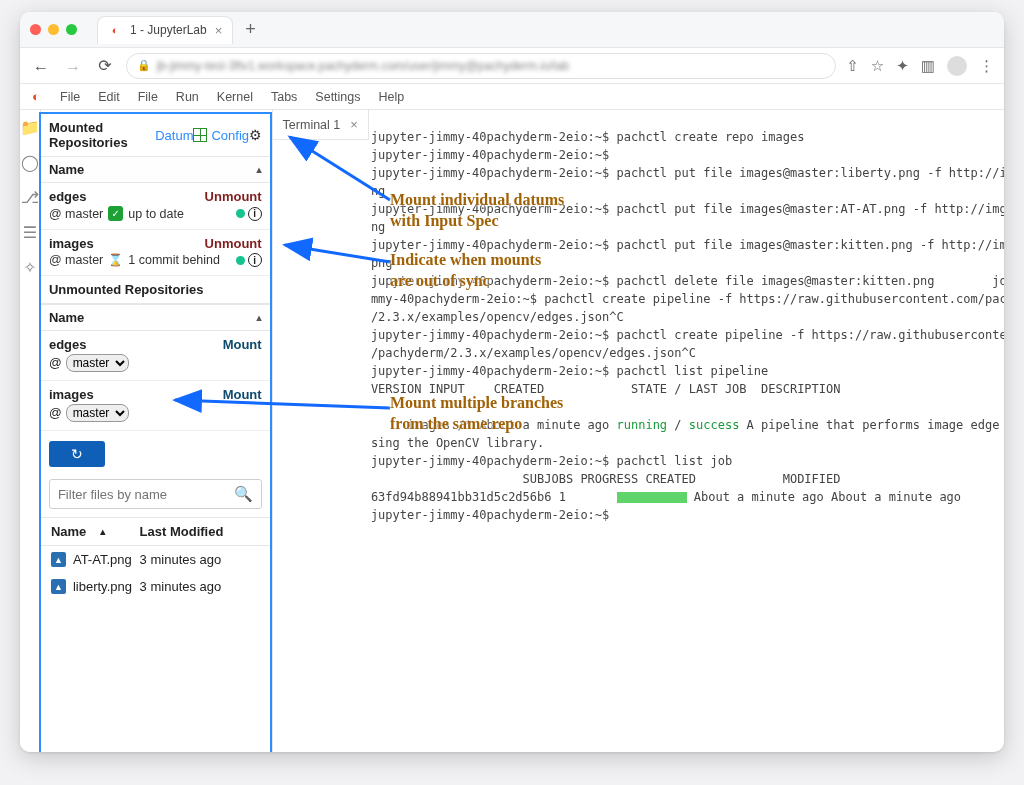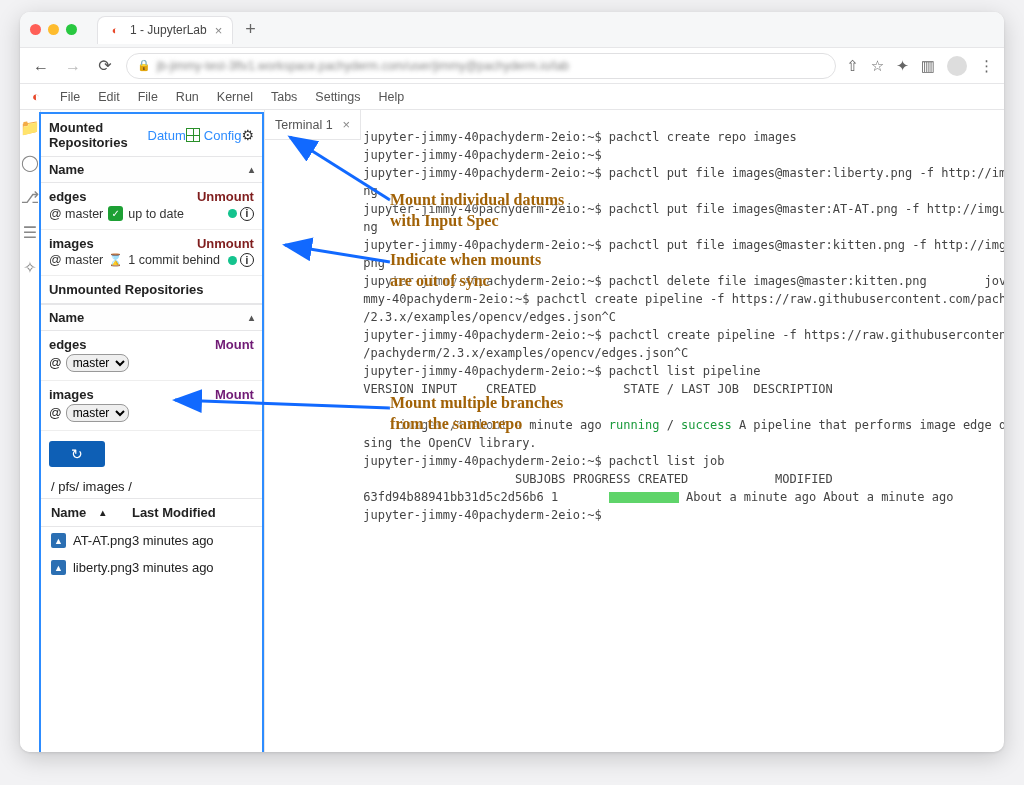--- a/index.html
+++ b/index.html
@@ -45,21 +45,21 @@
   .gridic::before,.gridic::after{content:"";position:absolute;background:#2a902a;}
   .gridic::before{left:50%;top:0;bottom:0;width:1px;}
   .gridic::after{top:50%;left:0;right:0;height:1px;}
   .gearic{font-size:14px;color:#333;}
   .sec-head{display:flex;align-items:center;justify-content:space-between;padding:5px 8px;border-top:1px solid #e6e6e8;border-bottom:1px solid #e6e6e8;font-weight:600;background:#fefefe;}
   .sec-head .caret{font-size:10px;color:#555;}
   .repo{padding:6px 8px 8px;border-bottom:1px solid #eee;}
   .repo-row1{display:flex;justify-content:space-between;align-items:center;}
   .repo-name{font-weight:700;}
   .unmount{color:#7f1d1d;font-weight:700;font-size:13px;}
-  .mountlbl{color:#701a75;font-weight:700;font-size:13px;}
+  .mountlbl{color:#0c4a6e;font-weight:700;font-size:13px;}
   .repo-row2{display:flex;justify-content:space-between;align-items:center;margin-top:2px;}
   .statusline{display:flex;align-items:center;gap:5px;font-size:12.5px;color:#333;}
   .chip{display:inline-flex;align-items:center;justify-content:center;width:15px;height:15px;border-radius:3px;font-size:10px;color:#fff;}
   .chip.ok{background:#1da034;}
   .hourglass{font-size:12px;}
   .indic{display:flex;align-items:center;gap:3px;}
   .dotg{width:9px;height:9px;border-radius:50%;background:#14c38e;display:inline-block;}
   .infoc{width:14px;height:14px;border:1.5px solid #222;border-radius:50%;display:inline-flex;align-items:center;justify-content:center;font-size:10px;font-weight:700;}
   .unm-head{padding:6px 8px;font-weight:700;border-bottom:1px solid #e6e6e8;}
   .urepo{padding:6px 8px 8px;border-bottom:1px solid #eee;}
@@ -228,22 +228,27 @@
         <div class="branchsel">
           <span>@</span>
           <select><option>master</option></select>
         </div>
       </div>
 
       <div class="refreshbar">
         <button class="refreshbtn">↻</button>
       </div>
 
-
-      <div class="crumb">/ pfs/ images /</div>
+      <div class="filterwrap">
+        <div class="filterbox">
+          <input placeholder="Filter files by name" style="">
+          <span class="mag">🔍</span>
+        </div>
+      </div>
+
 
       <div class="ftable-head">
         <span class="col1">
           <span>Name</span>
           <span style="font-size:10px;">▴</span>
         </span>
         <span class="col2">Last Modified</span>
       </div>
 
       <div class="frow">

